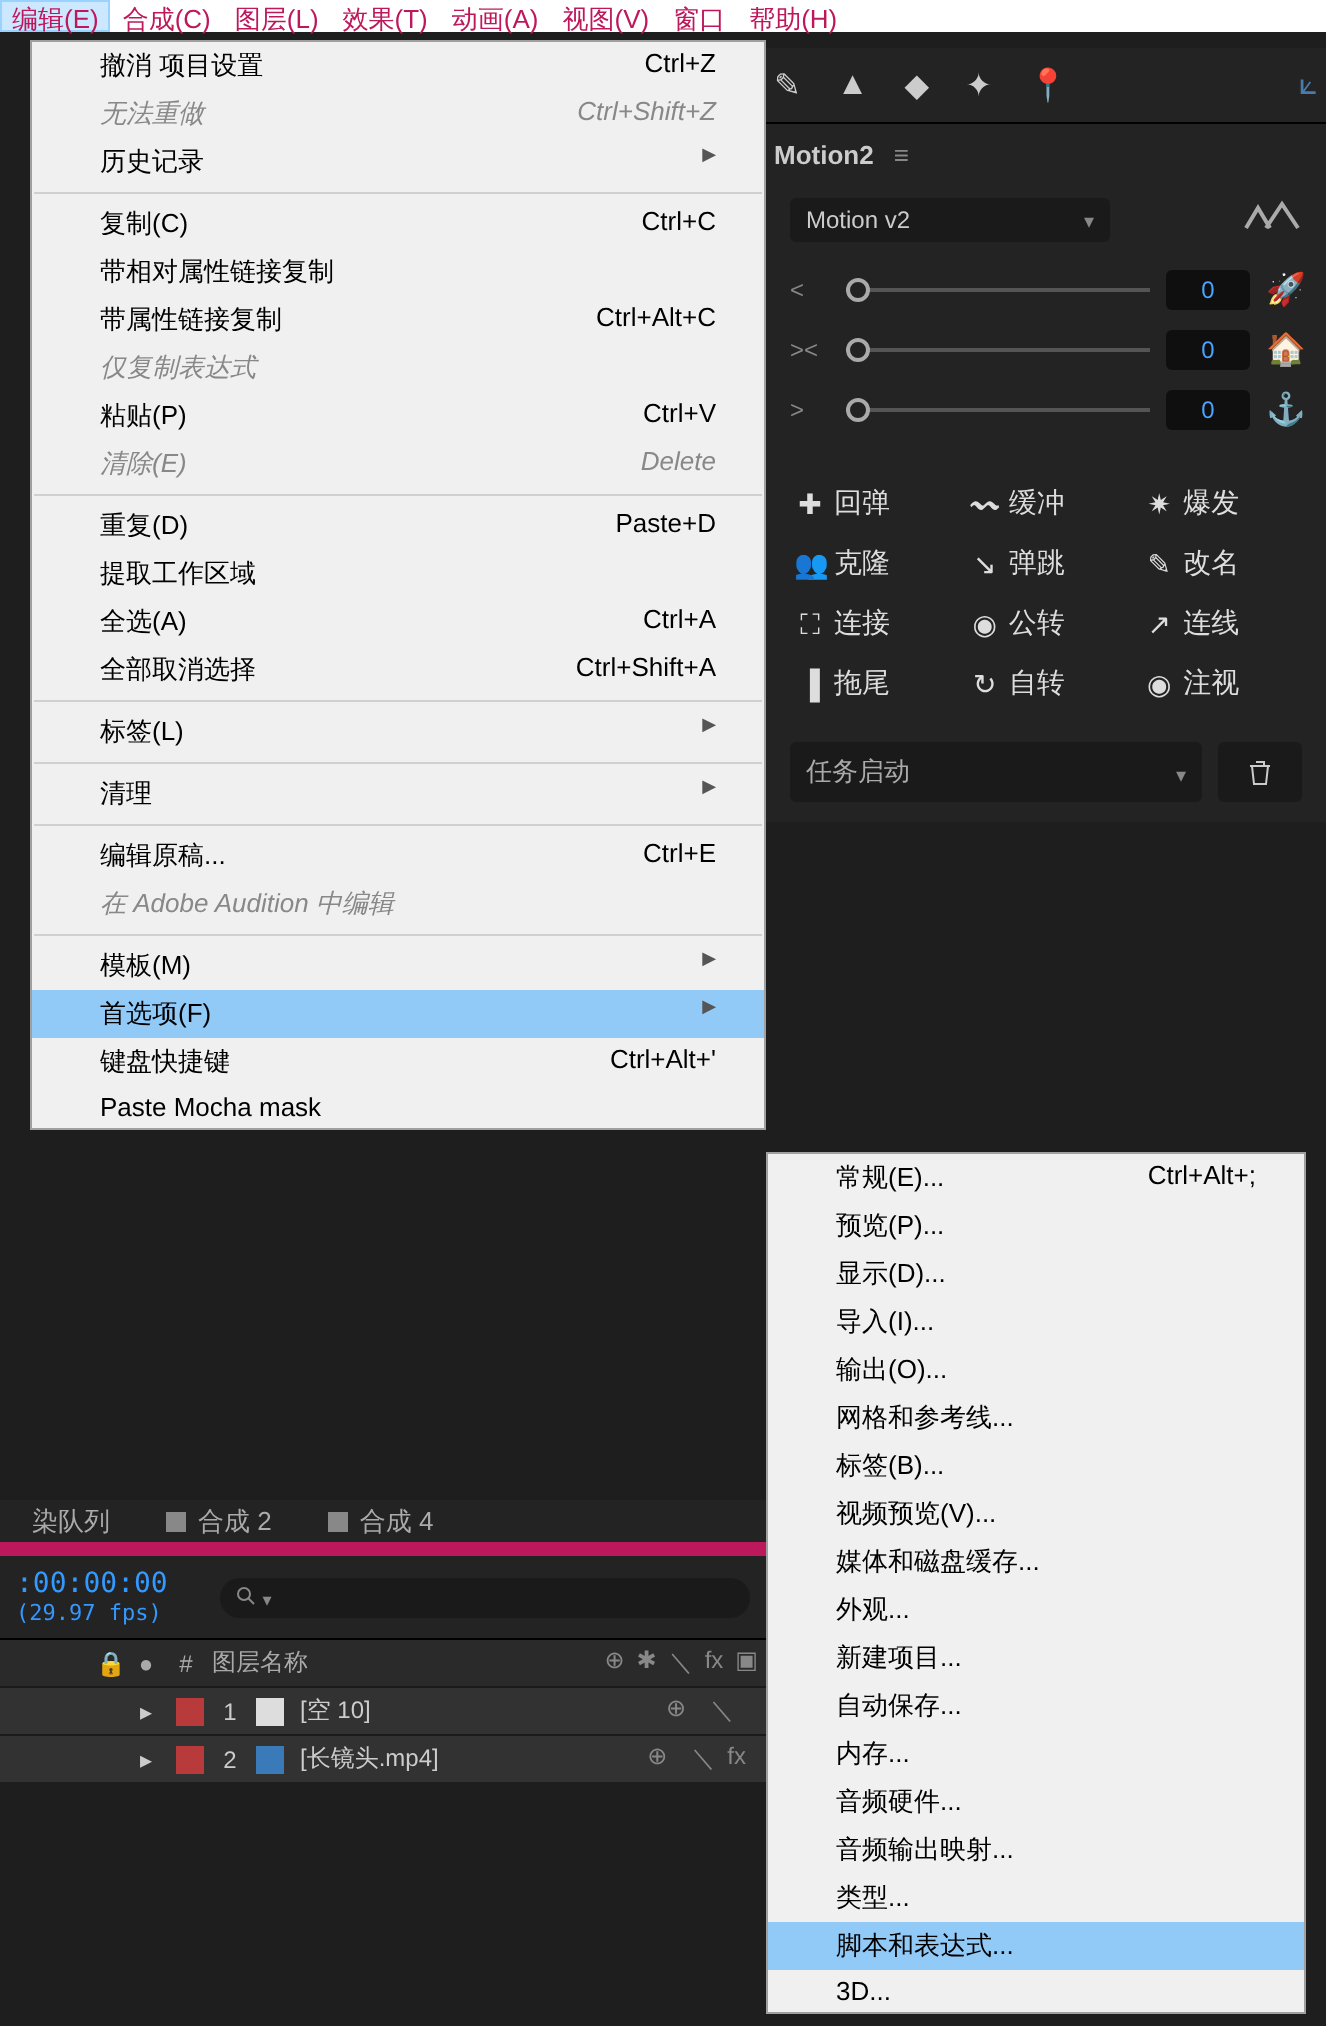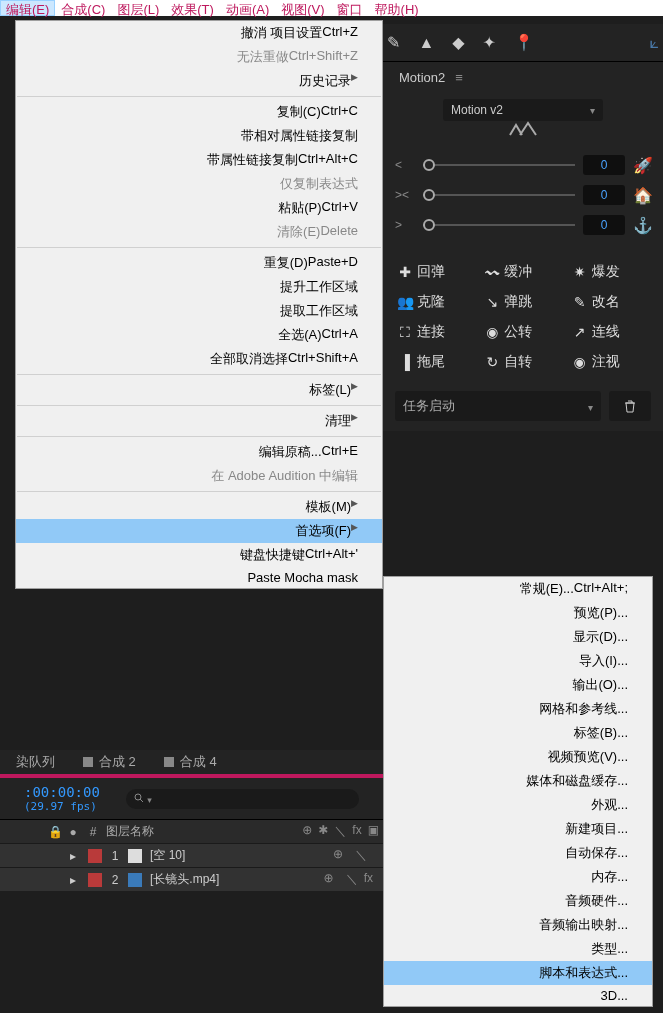--- a/index.html
+++ b/index.html
@@ -5,35 +5,35 @@
   * { margin: 0; padding: 0; box-sizing: border-box; font-family: "Microsoft YaHei", Arial, sans-serif; }
   body { width: 663px; height: 1013px; background: #1e1e1e; color: #ccc; overflow: hidden; position: relative; }
   
   
   .menubar { background: #fff; color: #be185d; height: 16px; display: flex; font-size: 13px; }
   .menubar-item { padding: 1px 6px; cursor: pointer; }
   .menubar-item.active { background: #cce8ff; border: 1px solid #99d1ff; padding: 0 5px; }
   
   
   .dropdown { position: absolute; top: 20px; left: 15px; width: 368px; background: #f0f0f0; color: #000; border: 1px solid #a0a0a0; font-size: 13px; z-index: 10; }
-  .dropdown-item { display: flex; justify-content: flex-end; padding: 3px 24px 3px 34px; cursor: pointer; }
-  .dropdown-item.disabled { color: #888; }
+  .dropdown-item { display: flex; justify-content: space-between; padding: 3px 24px 3px 34px; cursor: pointer; }
+  .dropdown-item.disabled { color: #888; font-style: italic; }
   .dropdown-item.highlighted { background: #91c9f7; }
   .dropdown-sep { height: 1px; background: #d0d0d0; margin: 3px 1px; }
   .dropdown-arrow { color: #555; }
   
   
   .submenu { position: absolute; top: 576px; left: 383px; width: 270px; background: #f0f0f0; color: #000; border: 1px solid #a0a0a0; font-size: 13px; z-index: 11; }
   
   
   .panel { position: absolute; top: 24px; left: 383px; right: 0; background: #232323; }
   .toolbar-icons { height: 38px; background: #232323; border-bottom: 1px solid #000; display: flex; align-items: center; padding: 0 4px; gap: 18px; }
-  .panel-header { display: flex; align-items: flex-end; padding: 8px 16px; font-size: 13px; color: #ccc; }
+  .panel-header { display: flex; align-items: flex-end; padding: 8px 4px; font-size: 13px; color: #ccc; font-weight: bold; }
   .panel-header .menu-icon { margin-left: 10px; color: #888; }
-  .motion-dropdown { margin: 6px 12px; display: flex; align-items: center; justify-content: space-between; flex-direction: column; }
+  .motion-dropdown { margin: 6px 12px; display: flex; align-items: center; justify-content: space-between; }
   .motion-select { background: #1a1a1a; color: #ccc; padding: 4px 8px; font-size: 12px; width: 160px; display: flex; justify-content: space-between; align-items: center; border-radius: 3px; }
   .mountain-icon { color: #999; }
   
   
   .sliders { padding: 8px 12px; }
   .slider-row { display: flex; align-items: center; margin-bottom: 10px; gap: 8px; }
   .slider-handle { color: #888; width: 20px; font-size: 12px; }
   .slider-track { flex: 1; height: 2px; background: #555; position: relative; }
   .slider-knob { position: absolute; left: 0; top: -5px; width: 12px; height: 12px; border: 2px solid #aaa; border-radius: 50%; background: #232323; }
   .slider-value { width: 42px; height: 20px; background: #0f0f0f; color: #4aa3ff; text-align: center; font-size: 12px; line-height: 20px; border-radius: 3px; }
@@ -44,24 +44,24 @@
   .action-btn { display: flex; align-items: center; gap: 4px; color: #ddd; font-size: 14px; padding: 4px 2px; cursor: pointer; }
   .action-btn svg, .action-btn .ic { width: 16px; height: 16px; flex-shrink: 0; }
   
   
   .task-row { display: flex; padding: 10px 12px; gap: 8px; align-items: center; }
   .task-select { flex: 1; background: #1a1a1a; color: #aaa; padding: 6px 8px; font-size: 13px; display: flex; justify-content: space-between; align-items: center; border-radius: 3px; }
   .trash-btn { width: 42px; height: 30px; background: #1a1a1a; display: flex; align-items: center; justify-content: center; border-radius: 3px; }
   
   
   .timeline { position: absolute; top: 750px; left: 0; right: 280px; background: #232323; }
-  .timeline-tabs { display: flex; align-items: center; height: 28px; border-bottom: 4px solid #be185d; padding-left: 8px; gap: 12px; font-size: 13px; }
+  .timeline-tabs { display: flex; align-items: center; height: 28px; border-bottom: 7px solid #be185d; padding-left: 8px; gap: 12px; font-size: 13px; }
   .timeline-tab { display: flex; align-items: center; gap: 6px; padding: 4px 8px; color: #aaa; }
   .timeline-tab .sq { width: 10px; height: 10px; background: #888; }
-  .timecode { display: flex; align-items: center; padding: 6px 24px; gap: 16px; }
+  .timecode { display: flex; align-items: center; padding: 6px 8px; gap: 16px; }
   .tc-main { color: #3399ff; font-size: 14px; font-family: monospace; }
   .tc-fps { color: #3399ff; font-size: 11px; font-family: monospace; }
   .search { background: #1a1a1a; padding: 3px 8px; border-radius: 10px; color: #888; font-size: 12px; flex: 1; margin-left: 10px; }
   .layer-header { display: flex; align-items: center; background: #2a2a2a; height: 24px; font-size: 12px; color: #aaa; border-top: 1px solid #000; }
   .layer-header > div { padding: 0 4px; }
   .layer-row { display: flex; align-items: center; height: 24px; font-size: 12px; color: #ccc; background: #323232; border-top: 1px solid #1a1a1a; }
   .layer-row > div { padding: 0 4px; }
   .color-chip { width: 14px; height: 14px; }
   .red { background: #b93a3a; }
   .white { background: #ddd; }
@@ -122,23 +122,20 @@
     <div class="dropdown-item disabled">
       <span>清除(E)</span>
       <span>Delete</span>
     </div>
     <div class="dropdown-sep"></div>
     <div class="dropdown-item">
       <span>重复(D)</span>
       <span>Paste+D</span>
     </div>
     <div class="dropdown-item">
-      <span>提升工作区域</span>
-    </div>
-    <div class="dropdown-item">
       <span>提取工作区域</span>
     </div>
     <div class="dropdown-item">
       <span>全选(A)</span>
       <span>Ctrl+A</span>
     </div>
     <div class="dropdown-item">
       <span>全部取消选择</span>
       <span>Ctrl+Shift+A</span>
     </div>

